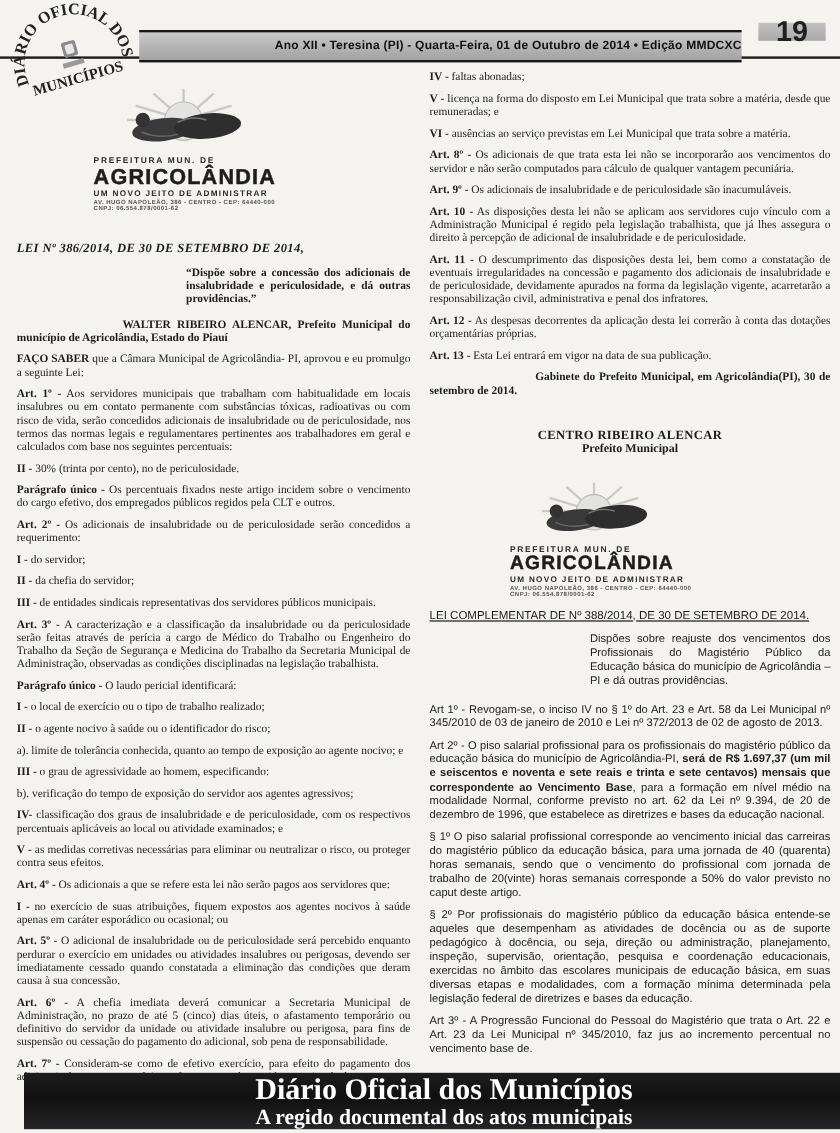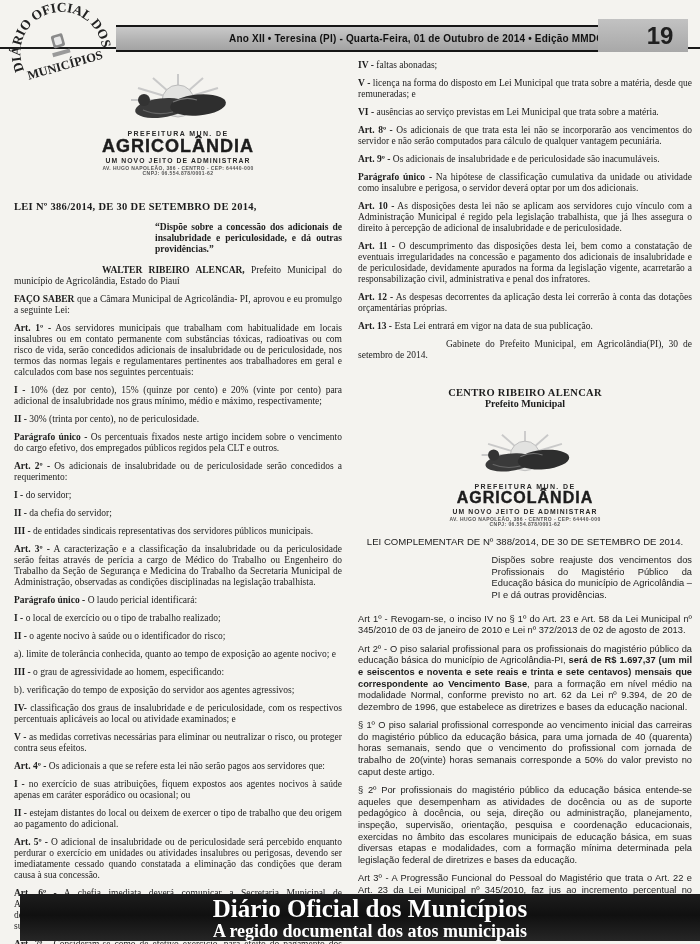--- a/index.html
+++ b/index.html
@@ -17,47 +17,47 @@
   .masthead-bar{
     position:absolute;top:25px;left:116px;width:502px;height:23px;
     background:linear-gradient(180deg,#c9c9c9 0%,#b3b3b3 55%,#a3a3a3 100%);
     border-top:2px solid #161616;border-bottom:2px solid #161616;
     display:flex;align-items:center;justify-content:flex-end;
     font-family:"Liberation Sans", sans-serif;
     font-weight:bold;font-size:10px;color:#111;
     letter-spacing:.2px;white-space:nowrap;
   }
   .page-number{
-    position:absolute;top:19px;right:12px;width:56px;height:33px;
+    position:absolute;top:19px;right:12px;width:56px;height:15px;
     background:linear-gradient(180deg,#c2c2c2,#a8a8a8);
     display:flex;align-items:center;justify-content:center;
     font-family:"Liberation Sans", sans-serif;
-    font-weight:bold;font-size:24px;color:#202020;padding-left:34px;
+    font-weight:bold;font-size:24px;color:#202020;
   }
   .seal{
     position:absolute;top:-4px;left:8px;width:104px;height:104px;
     transform:rotate(-16deg);
   }
   
   .col{position:absolute;top:60px;text-align:justify;}
   .col-left{left:14px;width:328px;}
   .col-right{left:358px;width:334px;}
   .serif{font-family:"Liberation Serif", serif;font-size:9.5px;line-height:11px;}
   .sans{font-family:"Liberation Sans", sans-serif;font-size:9.3px;line-height:11.6px;}
   .para{margin:0 0 7px 0;}
-  .indent-lg{text-indent:88px;}
+  .indent-lg{text-indent:88px;font-weight:bold;}
   .quote{width:57%;margin:4px 0 10px auto;font-weight:bold;text-align:justify;}
   .quote2{width:60%;margin:6px 0 12px auto;text-align:justify;}
-  .law-title{font-weight:bold;font-size:10.5px;margin:24px 0 10px 0;letter-spacing:.3px;}
-  .law2-title{font-size:9.6px;margin:4px 0 8px 0;text-align:center;}
+  .law-title{font-weight:bold;font-size:10.5px;margin:24px 0 10px 0;letter-spacing:.3px;font-style:italic;}
+  .law2-title{font-size:9.6px;margin:4px 0 8px 0;text-align:left;text-decoration:underline;}
   .signature{ text-align:center;margin:26px 0 10px 0;font-weight:bold;}
   .signature .name{font-size:10.5px;letter-spacing:.3px;}
   .signature .role{font-size:10px;}
   
-  .muni-logo{width:200px;margin:0 auto 8px auto;text-align:center;line-height:1.05;}
+  .muni-logo{width:200px;margin:0 auto 8px auto;line-height:1.05;}
   .muni-logo .l1{font-family:"Liberation Sans", sans-serif;font-weight:bold;font-size:7px;letter-spacing:1.4px;color:#2a2a2a;}
   .muni-logo .lname{font-family:"Liberation Sans", sans-serif;font-weight:bold;font-size:18px;letter-spacing:1px;color:#1d1d1d;-webkit-text-stroke:.4px #1d1d1d;}
   .muni-logo .l2{font-family:"Liberation Sans", sans-serif;font-weight:bold;font-size:6.8px;letter-spacing:1.1px;color:#2a2a2a;margin-top:1px;}
   .muni-logo .l3{font-family:"Liberation Sans", sans-serif;font-weight:bold;font-size:5px;letter-spacing:.4px;color:#555;margin-top:2px;}
   .muni-logo .l4{font-family:"Liberation Sans", sans-serif;font-weight:bold;font-size:5px;letter-spacing:.4px;color:#555;}
   
   .footer{
     position:absolute;left:0;bottom:3px;width:700px;height:47px;
     background:linear-gradient(180deg,#1d1d1d,#101010 45%,#262626);
     color:#fff;text-align:center;
@@ -124,21 +124,20 @@
   <div class="serif quote">“Dispõe sobre a concessão dos adicionais de insalubridade e periculosidade, e dá outras providências.”</div>
 
   <div class="serif">
 
       <p class="para indent-lg"><b>WALTER RIBEIRO ALENCAR,</b><span> Prefeito Municipal do município de Agricolândia, Estado do Piauí</span><b></b><span></span></p>
 
       <p class="para"><b>FAÇO SABER</b><span> que a Câmara Municipal de Agricolândia- PI, aprovou e eu promulgo a seguinte Lei:</span><b></b><span></span></p>
 
       <p class="para"><b>Art. 1º -</b><span> Aos servidores municipais que trabalham com habitualidade em locais insalubres ou em contato permanente com substâncias tóxicas, radioativas ou com risco de vida, serão concedidos adicionais de insalubridade ou de periculosidade, nos termos das normas legais e regulamentares pertinentes aos trabalhadores em geral e calculados com base nos seguintes percentuais:</span><b></b><span></span></p>
 
-      <p class="para"><b>I -</b><span> 10% (dez por cento), 15% (quinze por cento) e 20% (vinte por cento) para adicional de insalubridade nos graus mínimo, médio e máximo, respectivamente;</span><b></b><span></span></p>
 
       <p class="para"><b>II -</b><span> 30% (trinta por cento), no de periculosidade.</span><b></b><span></span></p>
 
       <p class="para"><b>Parágrafo único -</b><span> Os percentuais fixados neste artigo incidem sobre o vencimento do cargo efetivo, dos empregados públicos regidos pela CLT e outros.</span><b></b><span></span></p>
 
       <p class="para"><b>Art. 2º -</b><span> Os adicionais de insalubridade ou de periculosidade serão concedidos a requerimento:</span><b></b><span></span></p>
 
       <p class="para"><b>I -</b><span> do servidor;</span><b></b><span></span></p>
 
       <p class="para"><b>II -</b><span> da chefia do servidor;</span><b></b><span></span></p>
@@ -160,21 +159,20 @@
       <p class="para"><b></b><span>b). verificação do tempo de exposição do servidor aos agentes agressivos;</span><b></b><span></span></p>
 
       <p class="para"><b>IV-</b><span> classificação dos graus de insalubridade e de periculosidade, com os respectivos percentuais aplicáveis ao local ou atividade examinados; e</span><b></b><span></span></p>
 
       <p class="para"><b>V -</b><span> as medidas corretivas necessárias para eliminar ou neutralizar o risco, ou proteger contra seus efeitos.</span><b></b><span></span></p>
 
       <p class="para"><b>Art. 4º -</b><span> Os adicionais a que se refere esta lei não serão pagos aos servidores que:</span><b></b><span></span></p>
 
       <p class="para"><b>I -</b><span> no exercício de suas atribuições, fiquem expostos aos agentes nocivos à saúde apenas em caráter esporádico ou ocasional; ou</span><b></b><span></span></p>
 
-      <p class="para"><b>II -</b><span> estejam distantes do local ou deixem de exercer o tipo de trabalho que deu origem ao pagamento do adicional.</span><b></b><span></span></p>
 
       <p class="para"><b>Art. 5º -</b><span> O adicional de insalubridade ou de periculosidade será percebido enquanto perdurar o exercício em unidades ou atividades insalubres ou perigosas, devendo ser imediatamente cessado quando constatada a eliminação das condições que deram causa à sua concessão.</span><b></b><span></span></p>
 
       <p class="para"><b>Art. 6º -</b><span> A chefia imediata deverá comunicar a Secretaria Municipal de Administração, no prazo de até 5 (cinco) dias úteis, o afastamento temporário ou definitivo do servidor da unidade ou atividade insalubre ou perigosa, para fins de suspensão ou cessação do pagamento do adicional, sob pena de responsabilidade.</span><b></b><span></span></p>
 
       <p class="para"><b>Art. 7º -</b><span> Consideram-se como de efetivo exercício, para efeito do pagamento dos adicionais de que trata esta lei, os afastamentos do servidor em virtude de:</span><b></b><span></span></p>
 
     </div>
 </div>
 
@@ -185,21 +183,20 @@
       <p class="para"><b>IV -</b><span> faltas abonadas;</span><b></b><span></span></p>
 
       <p class="para"><b>V -</b><span> licença na forma do disposto em Lei Municipal que trata sobre a matéria, desde que remuneradas; e</span><b></b><span></span></p>
 
       <p class="para"><b>VI -</b><span> ausências ao serviço previstas em Lei Municipal que trata sobre a matéria.</span><b></b><span></span></p>
 
       <p class="para"><b>Art. 8º -</b><span> Os adicionais de que trata esta lei não se incorporarão aos vencimentos do servidor e não serão computados para cálculo de qualquer vantagem pecuniária.</span><b></b><span></span></p>
 
       <p class="para"><b>Art. 9º -</b><span> Os adicionais de insalubridade e de periculosidade são inacumuláveis.</span><b></b><span></span></p>
 
-      <p class="para"><b>Parágrafo único -</b><span> Na hipótese de classificação cumulativa da unidade ou atividade como insalubre e perigosa, o servidor deverá optar por um dos adicionais.</span><b></b><span></span></p>
 
       <p class="para"><b>Art. 10 -</b><span> As disposições desta lei não se aplicam aos servidores cujo vínculo com a Administração Municipal é regido pela legislação trabalhista, que já lhes assegura o direito à percepção de adicional de insalubridade e de periculosidade.</span><b></b><span></span></p>
 
       <p class="para"><b>Art. 11 -</b><span> O descumprimento das disposições desta lei, bem como a constatação de eventuais irregularidades na concessão e pagamento dos adicionais de insalubridade e de periculosidade, devidamente apurados na forma da legislação vigente, acarretarão a responsabilização civil, administrativa e penal dos infratores.</span><b></b><span></span></p>
 
       <p class="para"><b>Art. 12 -</b><span> As despesas decorrentes da aplicação desta lei correrão à conta das dotações orçamentárias próprias.</span><b></b><span></span></p>
 
       <p class="para"><b>Art. 13 -</b><span> Esta Lei entrará em vigor na data de sua publicação.</span><b></b><span></span></p>
 
       <p class="para indent-lg"><b></b><span>Gabinete do Prefeito Municipal, em Agricolândia(PI), 30 de setembro de 2014.</span><b></b><span></span></p>

